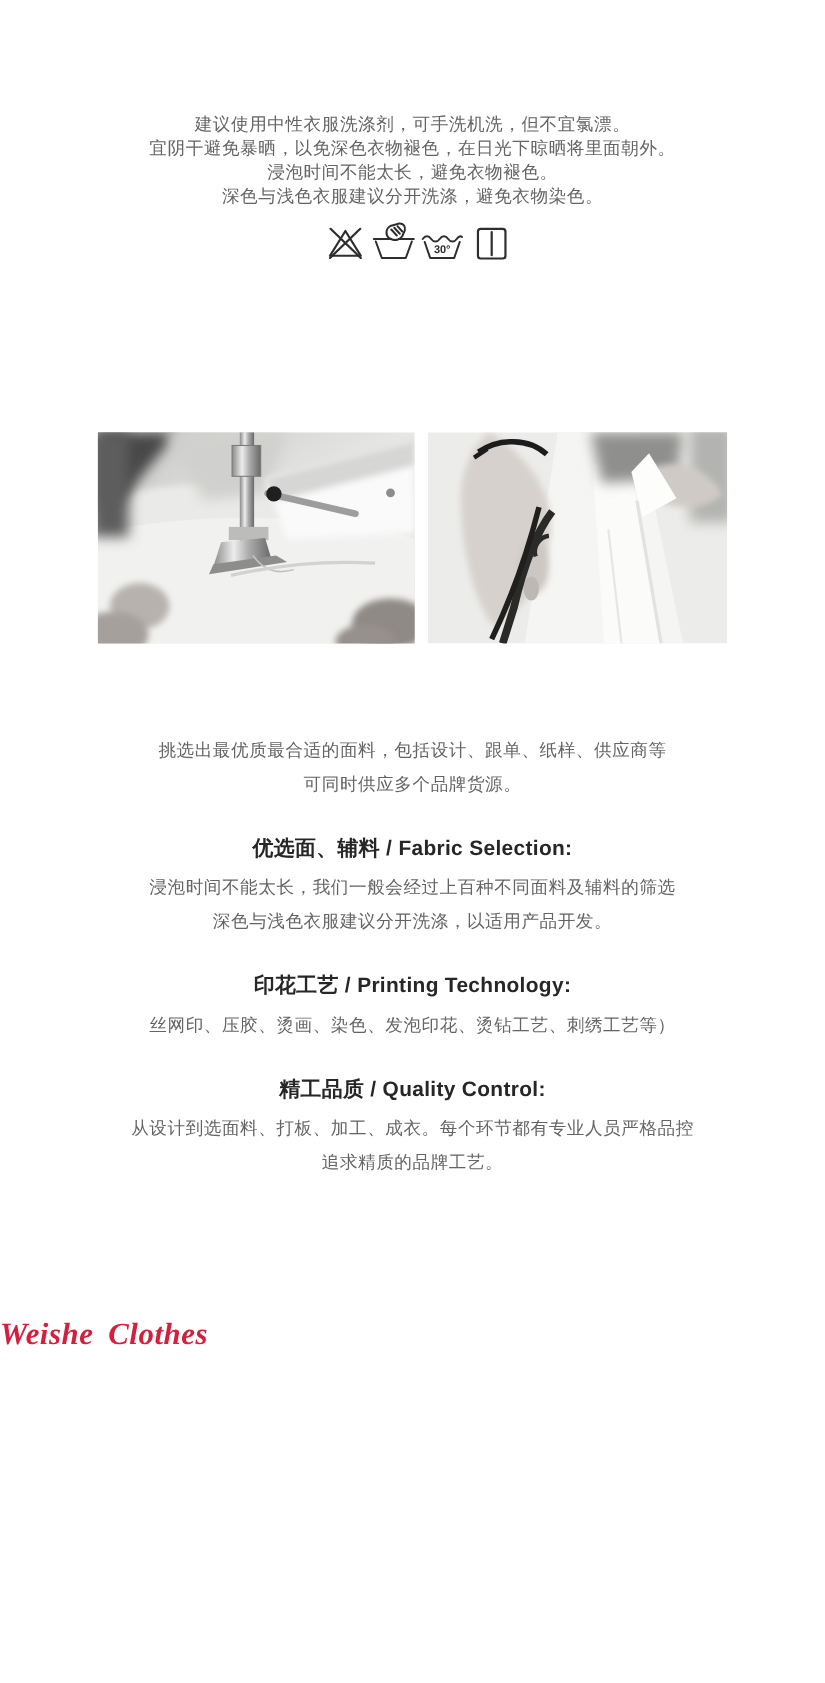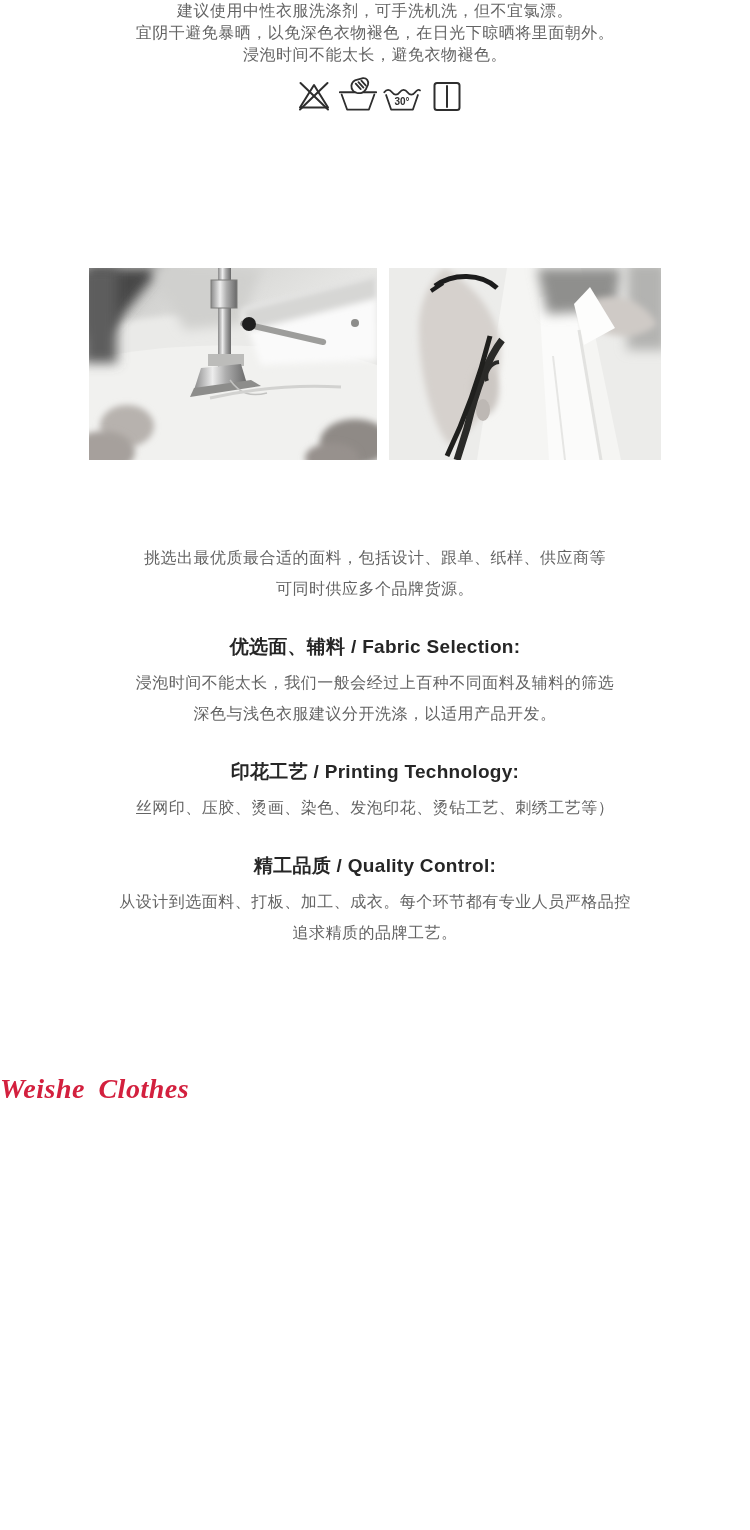--- a/index.html
+++ b/index.html
@@ -5,21 +5,21 @@
   html,body{margin:0;padding:0;background:#ffffff;}
   .page{
     position:relative;
     width:750px;height:1530px;
     background:#ffffff;
     font-family:"Liberation Sans","DejaVu Sans",sans-serif;
     overflow:hidden;
     margin:0 auto;
   }
   
-  .care-block{text-align:center;}
+  .care-block{padding-top:103px;text-align:center;}
   .care-line{
     font-size:16px;line-height:22px;color:#646464;
     letter-spacing:0.5px;
   }
   .icons-row{
     margin-top:9px;
     display:flex;justify-content:center;align-items:center;gap:4px;
     height:40px;
     padding-left:10px;
   }
@@ -63,20 +63,21 @@
 </style>
 </head>
 <body>
 
 <div class="page">
 
   <div class="care-block">
     <div class="care-line">建议使用中性衣服洗涤剂，可手洗机洗，但不宜氯漂。</div>
     <div class="care-line">宜阴干避免暴晒，以免深色衣物褪色，在日光下晾晒将里面朝外。</div>
     <div class="care-line">浸泡时间不能太长，避免衣物褪色。</div>
+    <div class="care-line">深色与浅色衣服建议分开洗涤，避免衣物染色。</div>
   </div>
 
   <div class="icons-row">
     <svg class="laundry-icon" viewBox="0 0 40 40">
       <path d="M20,10 L6,32.5 L34,32.5 Z"></path>
       <line x1="6.5" y1="8" x2="34" y2="34.5"></line>
       <line x1="33.5" y1="8" x2="6" y2="34.5"></line>
     </svg>
     <svg class="laundry-icon" viewBox="0 0 44 40">
       <line x1="2" y1="17" x2="42" y2="17"></line>

